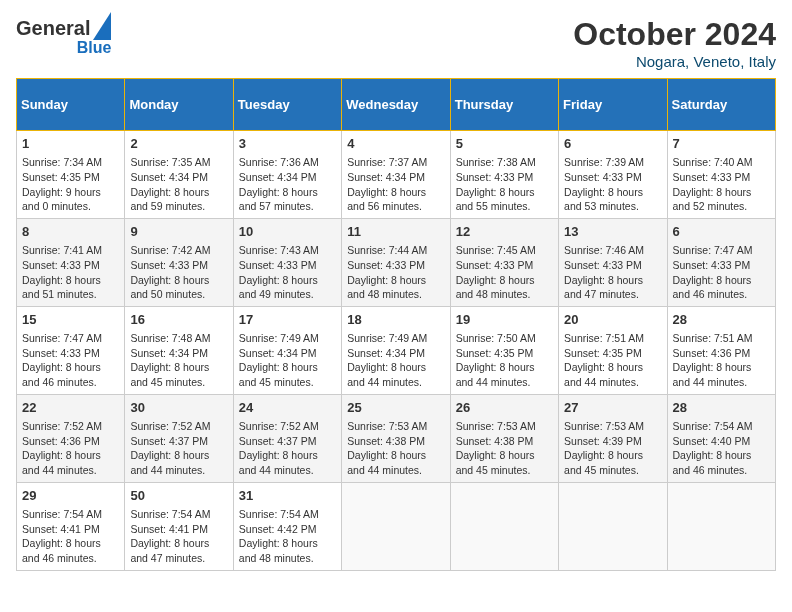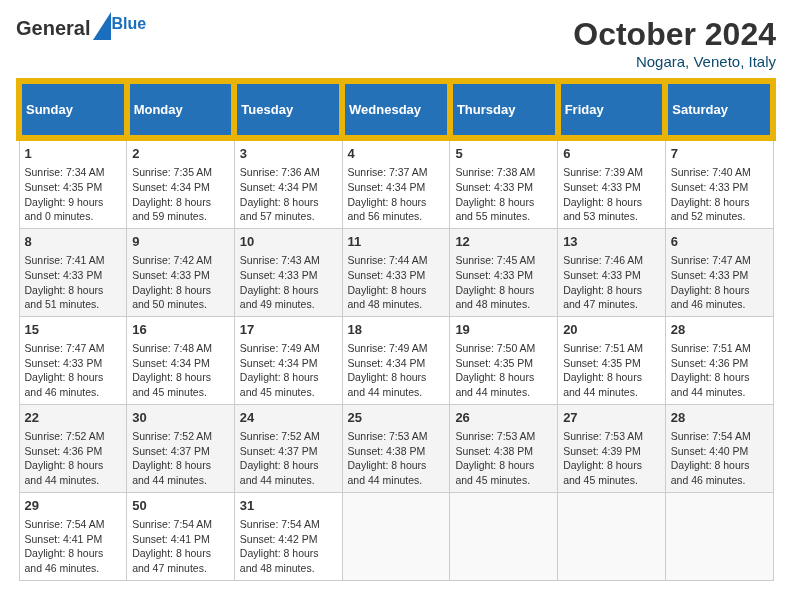--- a/index.html
+++ b/index.html
@@ -11,21 +11,22 @@
       padding: 16px;
     }
     .header {
       display: flex;
       justify-content: space-between;
       align-items: flex-start;
       margin-bottom: 8px;
     }
     .logo {
       display: flex;
-      align-items: flex-start;
+      flex-direction: column;
+      align-items: flex-end;
     }
     .logo-general {
       font-size: 20px;
       font-weight: bold;
       color: #333;
       line-height: 1;
     }
     .logo-blue {
       font-size: 16px;
       font-weight: bold;
@@ -49,21 +50,21 @@
       border-collapse: collapse;
       font-size: 11px;
     }
     .calendar th {
       background-color: #2471b8;
       color: #fff;
       padding: 18px 4px;
       text-align: left;
       font-size: 13px;
       font-weight: bold;
-      border: 6px solid #eab308;
+      border: 1px solid #eab308;
     }
     .calendar td {
       vertical-align: top;
       padding: 4px 5px;
       border: 1px solid #ccc;
       width: 108px;
       min-height: 80px;
       background: #fff;
       font-size: 10.5px;
       color: #333;

